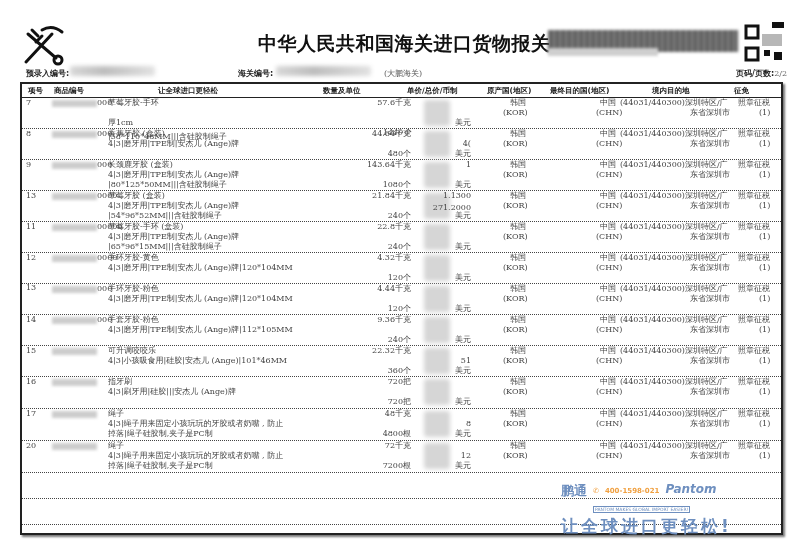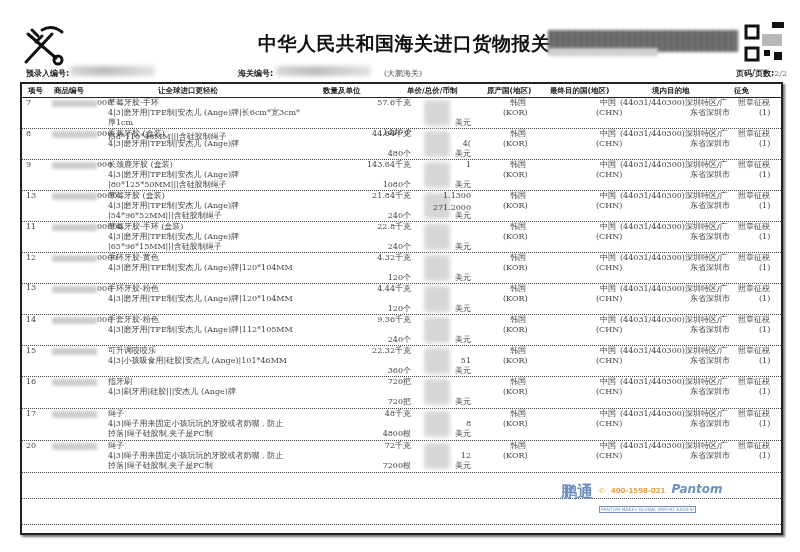--- a/index.html
+++ b/index.html
@@ -20,21 +20,21 @@
   .table { left:20px; top:82px; width:763px; height:453px; border:2px solid #222; box-sizing:border-box;
            box-shadow:2px 2px 2px #777; }
   .thead { position:absolute; left:0; top:0; width:100%; height:13px; border-bottom:1.5px solid #222;
            font-size:7.5px; font-weight:bold; font-family:"DejaVu Sans","Liberation Sans",sans-serif; color:#222; }
   .th { position:absolute; top:2px; white-space:nowrap; }
   .row { position:absolute; left:0; width:100%; border-bottom:1px dotted #444; font-size:8px; color:#444; }
   .cell { position:absolute; white-space:nowrap; line-height:10px; }
   .blurcode { display:inline-block; width:45px; height:7px; background:#cdcdcd; filter:blur(1.5px); vertical-align:middle; }
   .blurprice { position:absolute; width:26px; height:26px; background:#d6d6d6; filter:blur(2px); border-radius:3px; }
   .footer-brand { right:14px; top:482px; width:225px; height:50px; }
-  .brand-cn { font-size:16px; font-weight:bold; color:#6e8fbf; font-family:"DejaVu Sans",sans-serif; }
+  .brand-cn { font-size:13px; font-weight:bold; color:#6e8fbf; font-family:"DejaVu Sans",sans-serif; }
   .brand-phone { font-size:7px; color:#f0a040; font-weight:bold; font-family:"DejaVu Sans",sans-serif; }
   .brand-en { font-size:12px; font-style:italic; font-weight:bold; color:#6e8fbf; font-family:"DejaVu Sans",sans-serif; }
   .brand-tag { font-size:4.5px; color:#6e8fbf; border:1px solid #6e8fbf; padding:0 1px; font-family:"DejaVu Sans",sans-serif; }
   .brand-slogan { font-size:17px; font-weight:bold; color:#6e8fbf; letter-spacing:3px; font-family:"DejaVu Sans",sans-serif; }
 </style>
 </head>
 <body>
 
 <svg class="abs logo" viewBox="0 0 48 44">
   <g stroke="#111" stroke-width="3" fill="none" stroke-linecap="round">
@@ -75,21 +75,20 @@
     <span class="th" style="left:465px;">原产国(地区)</span>
     <span class="th" style="left:528px;">最终目的国(地区)</span>
     <span class="th" style="left:630px;">境内目的地</span>
     <span class="th" style="left:712px;">征免</span>
   </div>
   <div id="rows">
       <div class="row" style="top: 13px; height: 31px;">
         <span class="cell" style="left: 4px; top: 1px;">7</span>
         <span class="cell" style="left: 30px; top: 1px;"><span class="blurcode"></span><span>000</span></span>
         <span class="cell" style="left: 86px; top: 1px;">草莓牙胶-手环</span>
-        <span class="cell" style="left: 86px; top: 11px;">4|3|磨牙用|TPE制|安杰儿 (Ange)牌|长6cm*宽3cm*</span>
         <span class="cell" style="left: 86px; top: 21px;">厚1cm</span>
         <span class="cell" style="left: auto; top: 1px; right: 370px;">57.6千克</span>
         <span class="cell" style="left: auto; top: 31px; right: 370px; font-style: italic;">1440个</span>
         <div class="blurprice" style="left: 402px; top: 3px;"></div>
         <span class="cell" style="left: auto; top: 1px; right: 310px;"></span>
         <span class="cell" style="left: auto; top: 11px; right: 310px;"></span>
         <span class="cell" style="left: auto; top: 21px; right: 310px;">美元</span>
         <span class="cell" style="left: 488px; top: 1px;">韩国</span>
         <span class="cell" style="left: 481px; top: 11px;">(KOR)</span>
         <span class="cell" style="left: 578px; top: 1px;">中国</span>
@@ -340,13 +339,14 @@
     <span class="brand-cn">鹏通</span>
     <div>
       <div style="display:flex;gap:6px;align-items:baseline;">
         <span class="brand-phone">✆</span>
         <span class="brand-phone">400-1598-021</span>
         <span class="brand-en">Pantom</span>
       </div>
       <span class="brand-tag">PANTOM MAKES GLOBAL IMPORT EASIER!</span>
     </div>
   </div>
+  <div class="brand-slogan">让全球进口更轻松!</div>
 </div>
 
 </body></html>

